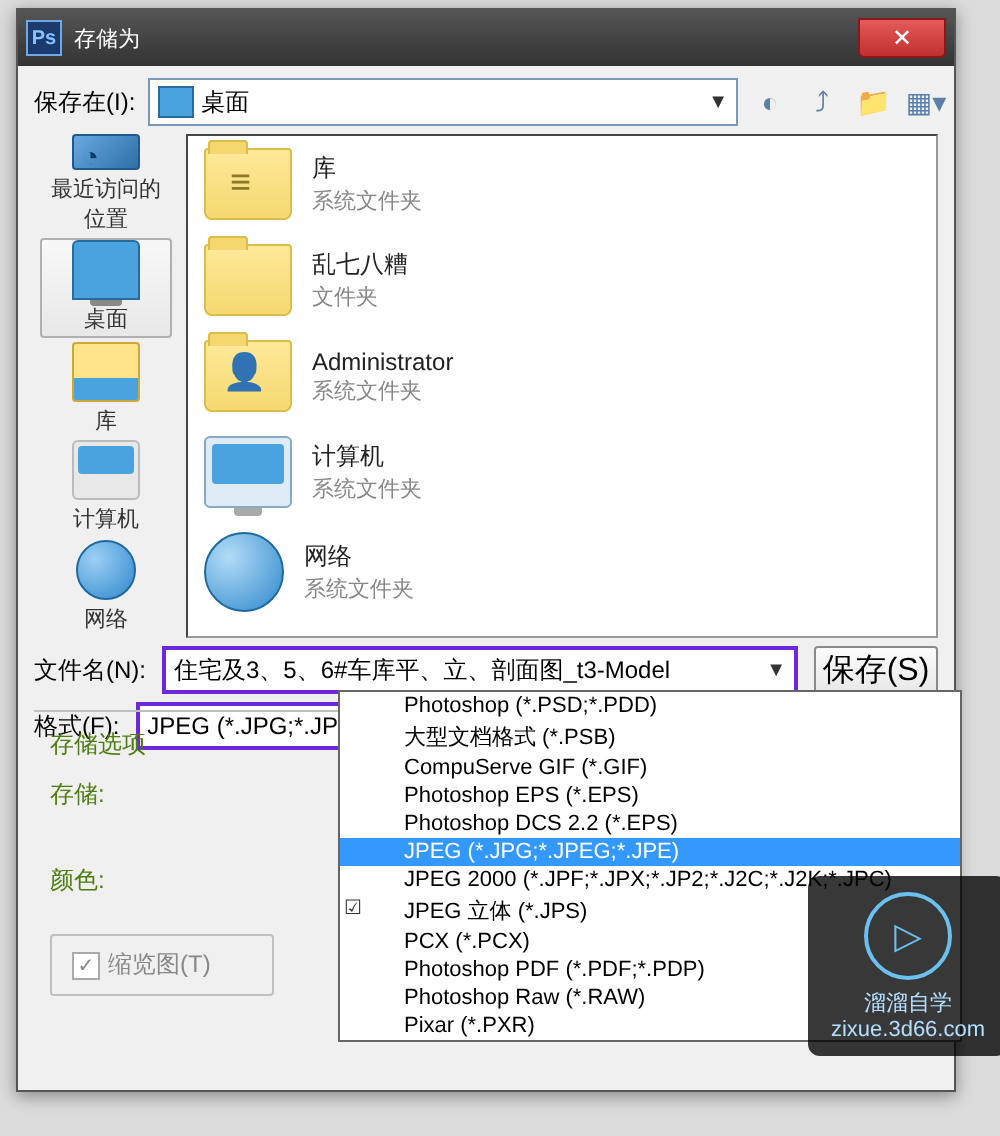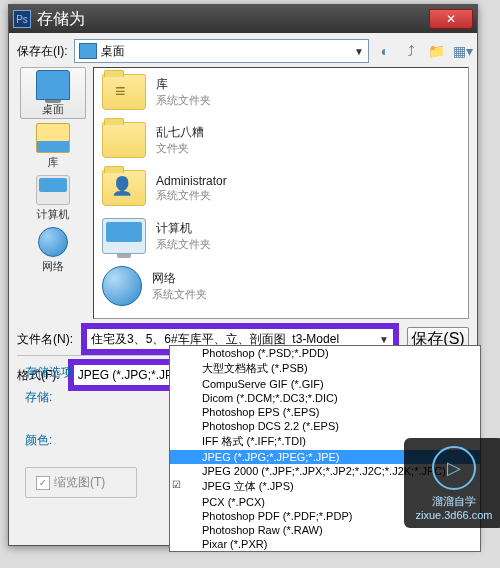--- a/index.html
+++ b/index.html
@@ -28,26 +28,26 @@
     display: flex;
     align-items: center;
     color: #fff;
     padding: 0 4px;
   }
   .ps-icon {
     width: 16px; height: 16px;
     background: #1b3a6e;
     color: #89c4ff;
     font-size: 10px;
-    font-weight: normal;
+    font-weight: bold;
     display: flex; align-items: center; justify-content: center;
     margin-right: 6px;
     border: 1px solid #6fa8e6;
   }
-  .titlebar .title { flex: 1; font-size: 16px; }
+  .titlebar .title { flex: 1; font-size: 11px; }
   .close-btn {
     width: 42px; height: 18px;
     background: linear-gradient(to bottom, #e55a5a, #c03030);
     border: 1px solid #8a1818;
     border-radius: 0 0 3px 3px;
     display: flex; align-items: center; justify-content: center;
     color: #fff;
   }
   .toolbar {
     display: flex;
@@ -148,21 +148,21 @@
     border:1px solid #1e6aa0; position:relative;
   }
   .ftext{ display:flex;flex-direction:column;}
   .fname{ font-size:12px;color:#222;}
   .fsub{ font-size:11px;color:#888;}
   .name-row {
     display:flex;align-items:center;padding:4px 8px;gap:8px;
   }
   .name-row label{ font-size:12px;}
   .combo {
-    flex:1; height:20px; border:6px solid #6d28d9; background:#fff;
+    flex:1; height:20px; border:2px solid #6d28d9; background:#fff;
     display:flex;align-items:center;padding:0 4px;font-size:12px;
   }
   .combo .drop-arrow{margin-left:auto;}
   .btn {
     width:60px;height:22px;
     background:linear-gradient(to bottom,#fcfcfc,#e8e8e8);
     border:1px solid #8a8a8a;border-radius:2px;
     font-size:16px;display:flex;align-items:center;justify-content:center;
   }
   .dropdown-list{
@@ -174,21 +174,21 @@
   .dl-item{ padding:1px 4px 1px 32px; position:relative; white-space:nowrap; overflow:hidden;}
   .dl-item.sel{ background:#3399ff;color:#fff;}
   .dl-item .chk{position:absolute;left:2px;top:1px;font-size:10px;color:#333;}
   .options-pane {
     position:absolute; left:8px; right:8px; top:350px;
     border-top:1px solid #c0c0c0;
     padding:8px;
     font-size:12px;
   }
   .opt-row{display:flex;align-items:flex-start;gap:10px;margin-bottom:8px;}
-  .opt-label{width:52px;color:#0369a1;}
+  .opt-label{width:52px;color:#4d7c0f;}
   .thumb-chk{
     display:flex;align-items:center;gap:4px;
     border:1px solid #c0c0c0;border-radius:2px;
     padding:6px 10px; width:90px; color:#888;
   }
   .fake-box{width:12px;height:12px;border:1px solid #aaa;background:#fff;display:flex;align-items:center;justify-content:center;font-size:10px;}
   .watermark{
     position:absolute;right:-4px;bottom:40px;width:100px;height:90px;
     background:rgba(0,0,0,0.78);border-radius:6px;
     display:flex;flex-direction:column;align-items:center;justify-content:center;
@@ -220,20 +220,24 @@
       <span class="drop-arrow">▼</span>
     </div>
     <div class="tb-icon">◐</div>
     <div class="tb-icon">⤴</div>
     <div class="tb-icon">📁</div>
     <div class="tb-icon">▦▾</div>
   </div>
 
   <div class="dialog-body">
     <div class="places">
+      <div class="place">
+        <div class="pi pi-recent"></div>
+        <span>最近访问的位置</span>
+      </div>
       <div class="place selected">
         <div class="pi pi-desktop"></div>
         <span>桌面</span>
       </div>
       <div class="place">
         <div class="pi pi-lib"></div>
         <span>库</span>
       </div>
       <div class="place">
         <div class="pi pi-comp"></div>
@@ -317,24 +321,22 @@
         <div class="fake-box">✓</div>
         <span>缩览图(T)</span>
       </div>
     </div>
   </div>
 
   <div class="dropdown-list" id="fmt-list" style="position:absolute;left:160px;top:340px;width:310px">
       <div class="dl-item"><span>Photoshop (*.PSD;*.PDD)</span></div>
       <div class="dl-item"><span>大型文档格式 (*.PSB)</span></div>
       <div class="dl-item"><span>CompuServe GIF (*.GIF)</span></div>
-      <div class="dl-item"><span>Dicom (*.DCM;*.DC3;*.DIC)</span></div>
       <div class="dl-item"><span>Photoshop EPS (*.EPS)</span></div>
       <div class="dl-item"><span>Photoshop DCS 2.2 (*.EPS)</span></div>
-      <div class="dl-item"><span>IFF 格式 (*.IFF;*.TDI)</span></div>
       <div class="dl-item sel"><span>JPEG (*.JPG;*.JPEG;*.JPE)</span></div>
       <div class="dl-item"><span>JPEG 2000 (*.JPF;*.JPX;*.JP2;*.J2C;*.J2K;*.JPC)</span></div>
       <div class="dl-item"><span class="chk">☑</span><span>JPEG 立体 (*.JPS)</span></div>
       <div class="dl-item"><span>PCX (*.PCX)</span></div>
       <div class="dl-item"><span>Photoshop PDF (*.PDF;*.PDP)</span></div>
       <div class="dl-item"><span>Photoshop Raw (*.RAW)</span></div>
       <div class="dl-item"><span>Pixar (*.PXR)</span></div>
     </div>
 
 </div>

